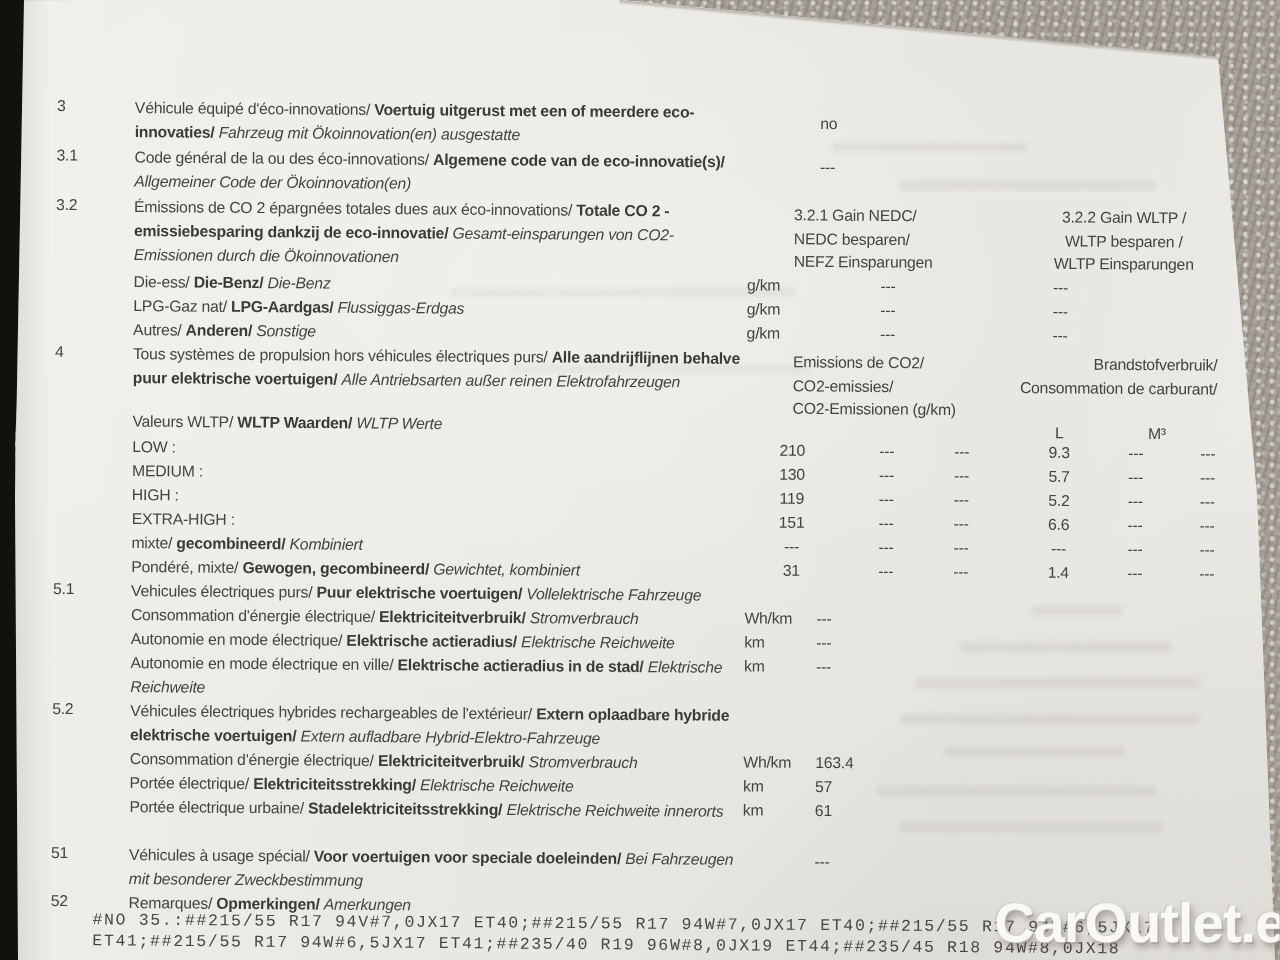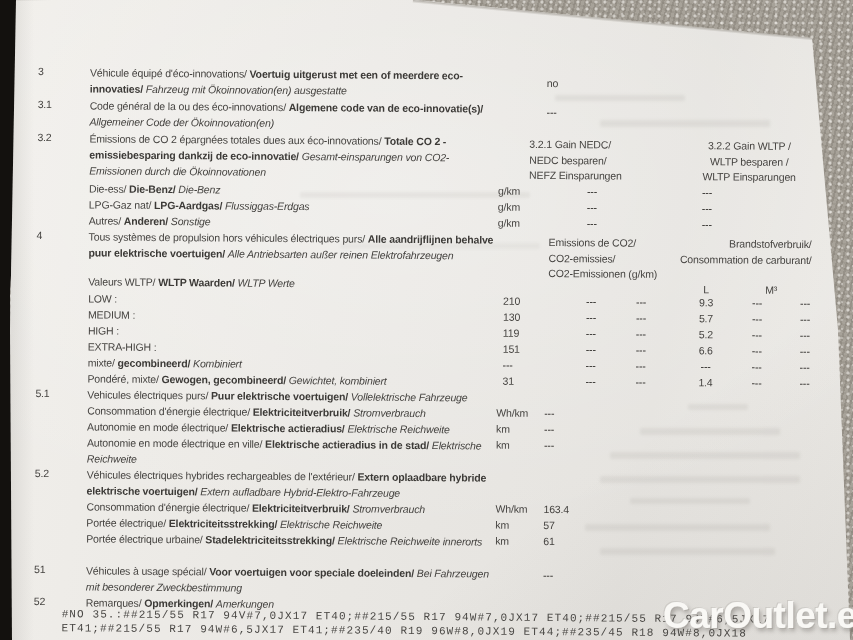--- a/index.html
+++ b/index.html
@@ -40,30 +40,30 @@
   #content{position:absolute;inset:0;transform:rotate(0.45deg);transform-origin:420px 320px;
     color:#454340;font-size:10.5px;letter-spacing:-0.15px;}
   .row{position:absolute;left:0;width:853px;}
   .num{position:absolute;left:36px;width:40px;top:0;}
   .lbl{position:absolute;left:88px;width:412px;top:0;line-height:15.8px;}
   .fr{font-weight:400;}
   .nl{font-weight:700;color:#3c3a37;}
   .de{font-style:italic;}
   .unit{position:absolute;left:497px;top:0;}
   .vA{position:absolute;left:545px;width:70px;top:0;}
-  .c1{position:absolute;left:503px;width:50px;text-align:left;top:0;}
+  .c1{position:absolute;left:503px;width:50px;text-align:center;top:0;}
   .c2{position:absolute;left:568px;width:46px;text-align:center;top:0;}
   .c3{position:absolute;left:618px;width:46px;text-align:center;top:0;}
   .c4{position:absolute;left:683px;width:46px;text-align:center;top:0;}
   .c5{position:absolute;left:735px;width:44px;text-align:center;top:0;}
   .c6{position:absolute;left:783px;width:44px;text-align:center;top:0;}
   .hdr{line-height:15.5px;}
   .hdr-nedc{position:absolute;left:528px;width:112px;top:2px;}
   .hdr-wltp{position:absolute;left:686px;width:124px;text-align:center;top:2px;}
-  .hdr-co2{position:absolute;left:548px;width:140px;top:2px;}
+  .hdr-co2{position:absolute;left:528px;width:140px;top:2px;}
   .hdr-fuel{position:absolute;left:645px;width:166px;text-align:right;top:2px;}
   .sub-l{position:absolute;left:683px;width:46px;text-align:center;top:4px;}
   .sub-m{position:absolute;left:733px;width:44px;text-align:right;top:4px;}
   .mono{position:absolute;left:64px;width:780px;font-family:"Liberation Mono",monospace;
     font-size:11px;letter-spacing:1.1px;color:#4a4845;white-space:nowrap;}
   #watermark{
     position:absolute;left:663px;top:595px;z-index:9;
     font-size:37px;font-weight:700;letter-spacing:-0.5px;
     color:rgba(250,249,246,0.97);
     text-shadow:0 0 2px rgba(255,255,255,0.7),1px 1px 0 rgba(130,126,118,0.40),

